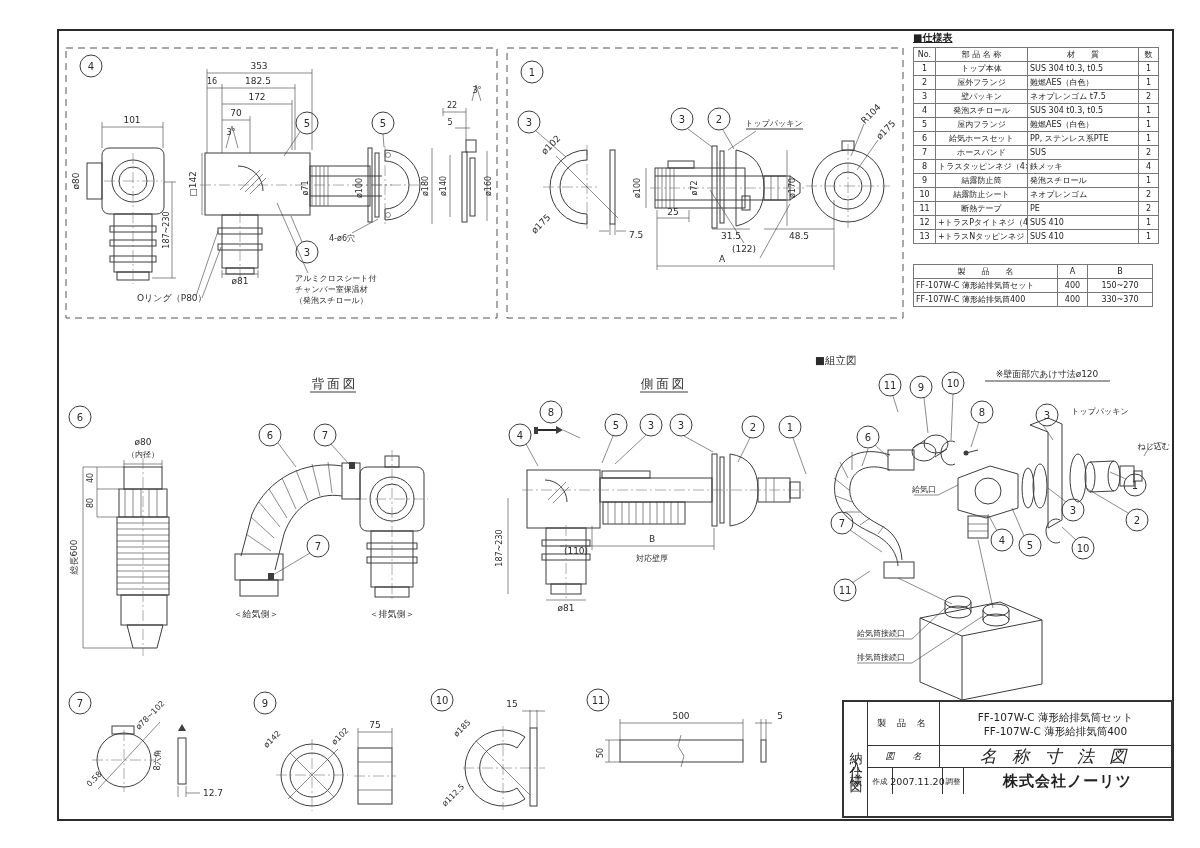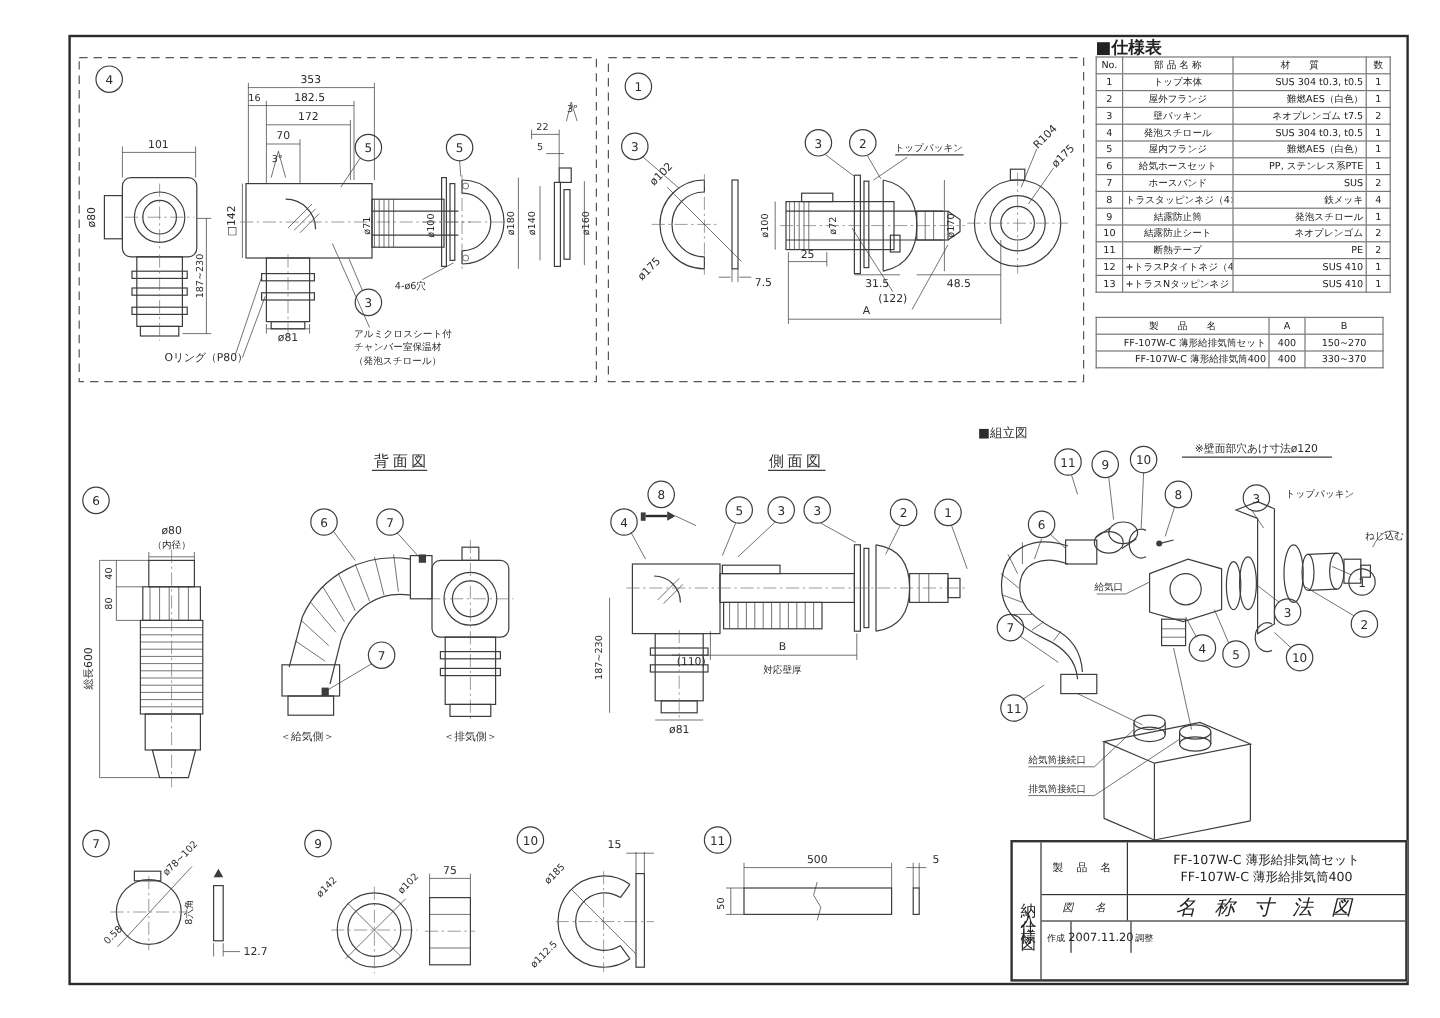--- a/index.html
+++ b/index.html
@@ -13,26 +13,26 @@
   .cl{fill:none;stroke:#6a6a6a;stroke-width:.55;stroke-dasharray:11 3 2 3;}
   .fillb{fill:#3d3d3d;stroke:none;}
   .t9{font-size:9px;}
   .t8{font-size:8px;}
   .tm{text-anchor:middle;}
   .te{text-anchor:end;}
   .bal{font-size:10px;text-anchor:middle;}
   .vtitle{font-size:12.5px;letter-spacing:3px;text-anchor:middle;}
   .stitle{font-size:10.5px;}
   
-  .tbl-title{position:absolute;font-size:14px;font-weight:bold;}
+  .tbl-title{position:absolute;font-size:10px;font-weight:bold;text-decoration:underline;}
   table.spec{position:absolute;border-collapse:collapse;table-layout:fixed;
     border:1.5px solid #444;background:#fff;}
   table.spec td,table.spec th{border:1px solid #777;font-size:8px;font-weight:normal;
     padding:0 2px;height:13px;line-height:13px;white-space:nowrap;overflow:hidden;}
-  .ct{text-align:center;} .lt{text-align:right;}
+  .ct{text-align:center;} .lt{text-align:left;}
   
   .tb{position:absolute;left:842px;top:700px;width:331px;height:118px;
       border:2px solid #333;box-sizing:border-box;background:#fff;display:flex;}
   .tb .vert{width:23px;border-right:1px solid #333;display:flex;align-items:center;
       justify-content:center;writing-mode:vertical-rl;text-orientation:upright;
       font-size:13px;letter-spacing:7px;}
   .tb .main{flex:1;display:flex;flex-direction:column;}
   .tb .row{display:flex;border-bottom:1px solid #333;box-sizing:border-box;}
   .tb .row:last-child{border-bottom:none;}
   .cell{box-sizing:border-box;border-right:1px solid #333;display:flex;
@@ -787,17 +787,18 @@
       </div>
     </div>
     <div class="row" style="height:22px;font-style:italic;">
       <div class="cell" style="width:72px;">図　　名</div>
       <div class="cell" style="flex:1;font-size:17px;letter-spacing:5px;">名 称 寸 法 図</div>
     </div>
     <div class="row" style="height:26px;">
       <div class="cell" style="width:25px;font-size:7.5px;line-height:9px;text-align:center;">作成</div>
       <div class="cell" style="width:50px;font-size:9.5px;">2007.11.20</div>
       <div class="cell" style="width:21px;font-size:7.5px;line-height:9px;text-align:left;">調整</div>
+      <div class="cell company" style="flex:1;">株式会社ノーリツ</div>
     </div>
   </div>
 </div>
 
 </div>
 
 </body></html>

